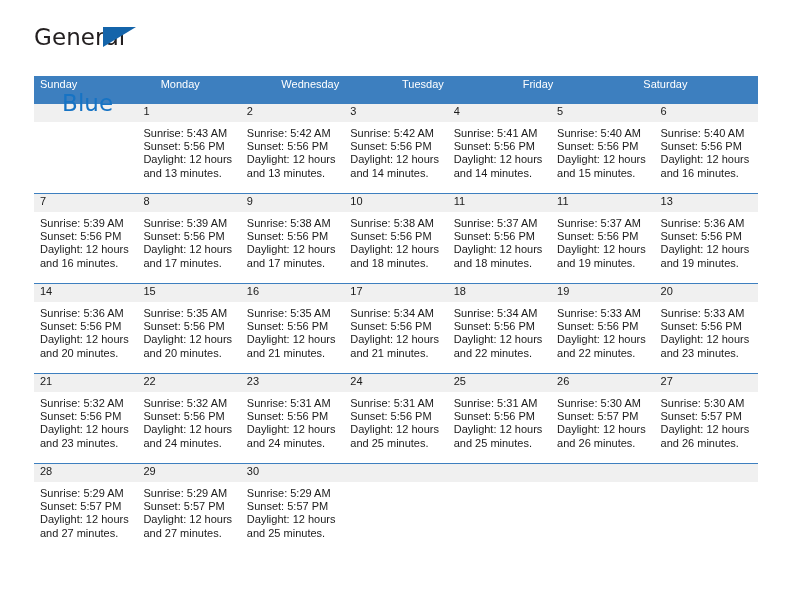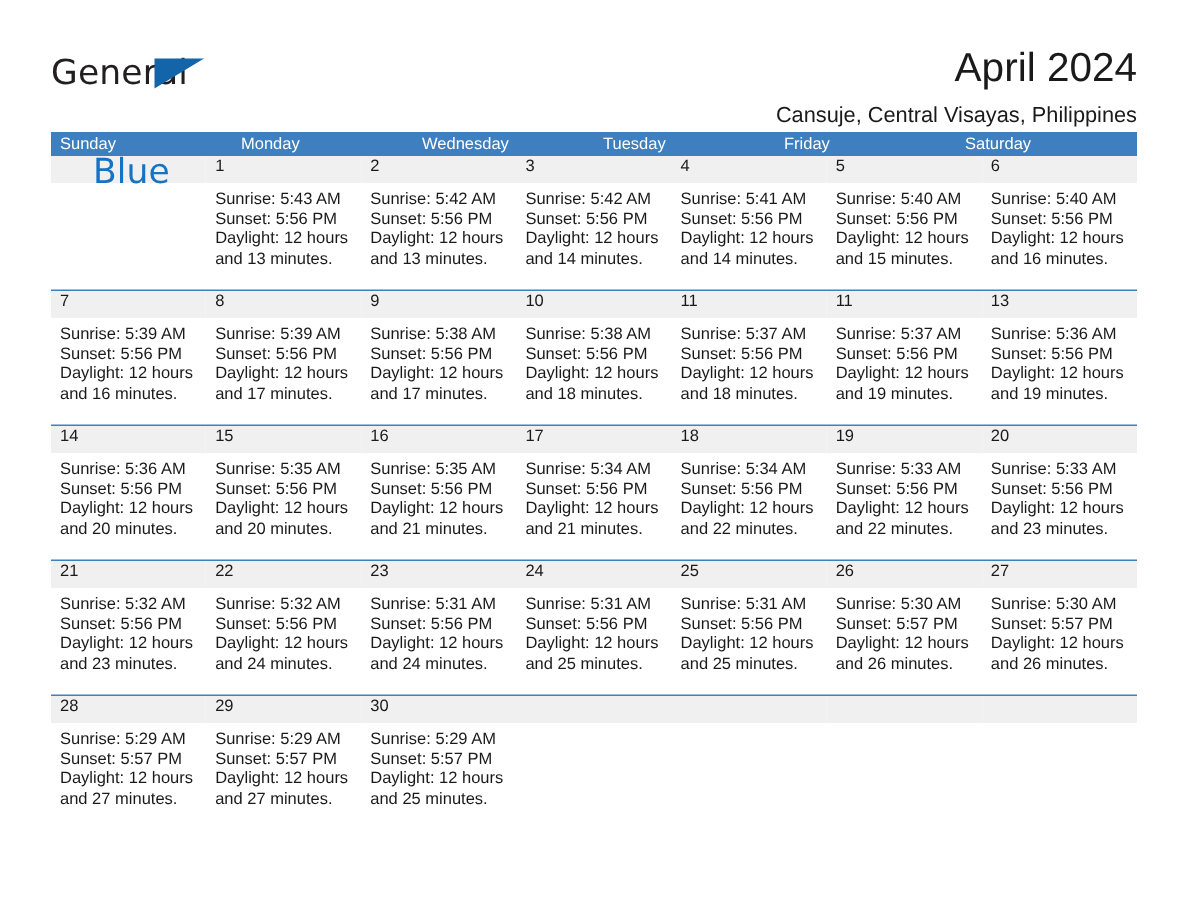--- a/index.html
+++ b/index.html
@@ -12,21 +12,21 @@
     height: 612px;
     font-family: "Liberation Sans", sans-serif;
     color: #1a1a1a;
     overflow: hidden;
   }
   .page {
     position: relative;
     width: 792px;
     height: 612px;
     box-sizing: border-box;
-    padding: 12px 34px;
+    padding: 0 34px;
   }
 
   
   .header {
     position: relative;
     height: 76px;
   }
   .logo {
     position: absolute;
     left: 0;
@@ -81,21 +81,21 @@
     white-space: nowrap;
   }
 
   
   .calendar {
     width: 724px;
   }
   .weekday-row {
     display: flex;
     background: #3d7fbf;
-    height: 16px;
+    height: 28px;
   }
   .weekday {
     flex: 1 1 0;
     box-sizing: border-box;
     padding: 3px 0 0 6px;
     font-size: 11px;
     color: #ffffff;
     line-height: 1;
     white-space: nowrap;
   }
@@ -140,24 +140,20 @@
 </head>
 <body>
 
 <div class="page">
 
   <div class="header">
     <div class="logo">
       <span class="logo-general">General</span>
       <span class="logo-tri"></span>
       <span class="logo-blue">Blue</span>
-    </div>
-    <div class="title-block">
-      <div class="cal-title">April 2024</div>
-      <div class="cal-subtitle">Cansuje, Central Visayas, Philippines</div>
     </div>
   </div>
 
   <div class="calendar">
     <div class="weekday-row">
       <div class="weekday">Sunday</div>
       <div class="weekday">Monday</div>
       <div class="weekday">Wednesday</div>
       <div class="weekday">Tuesday</div>
       <div class="weekday">Friday</div>

